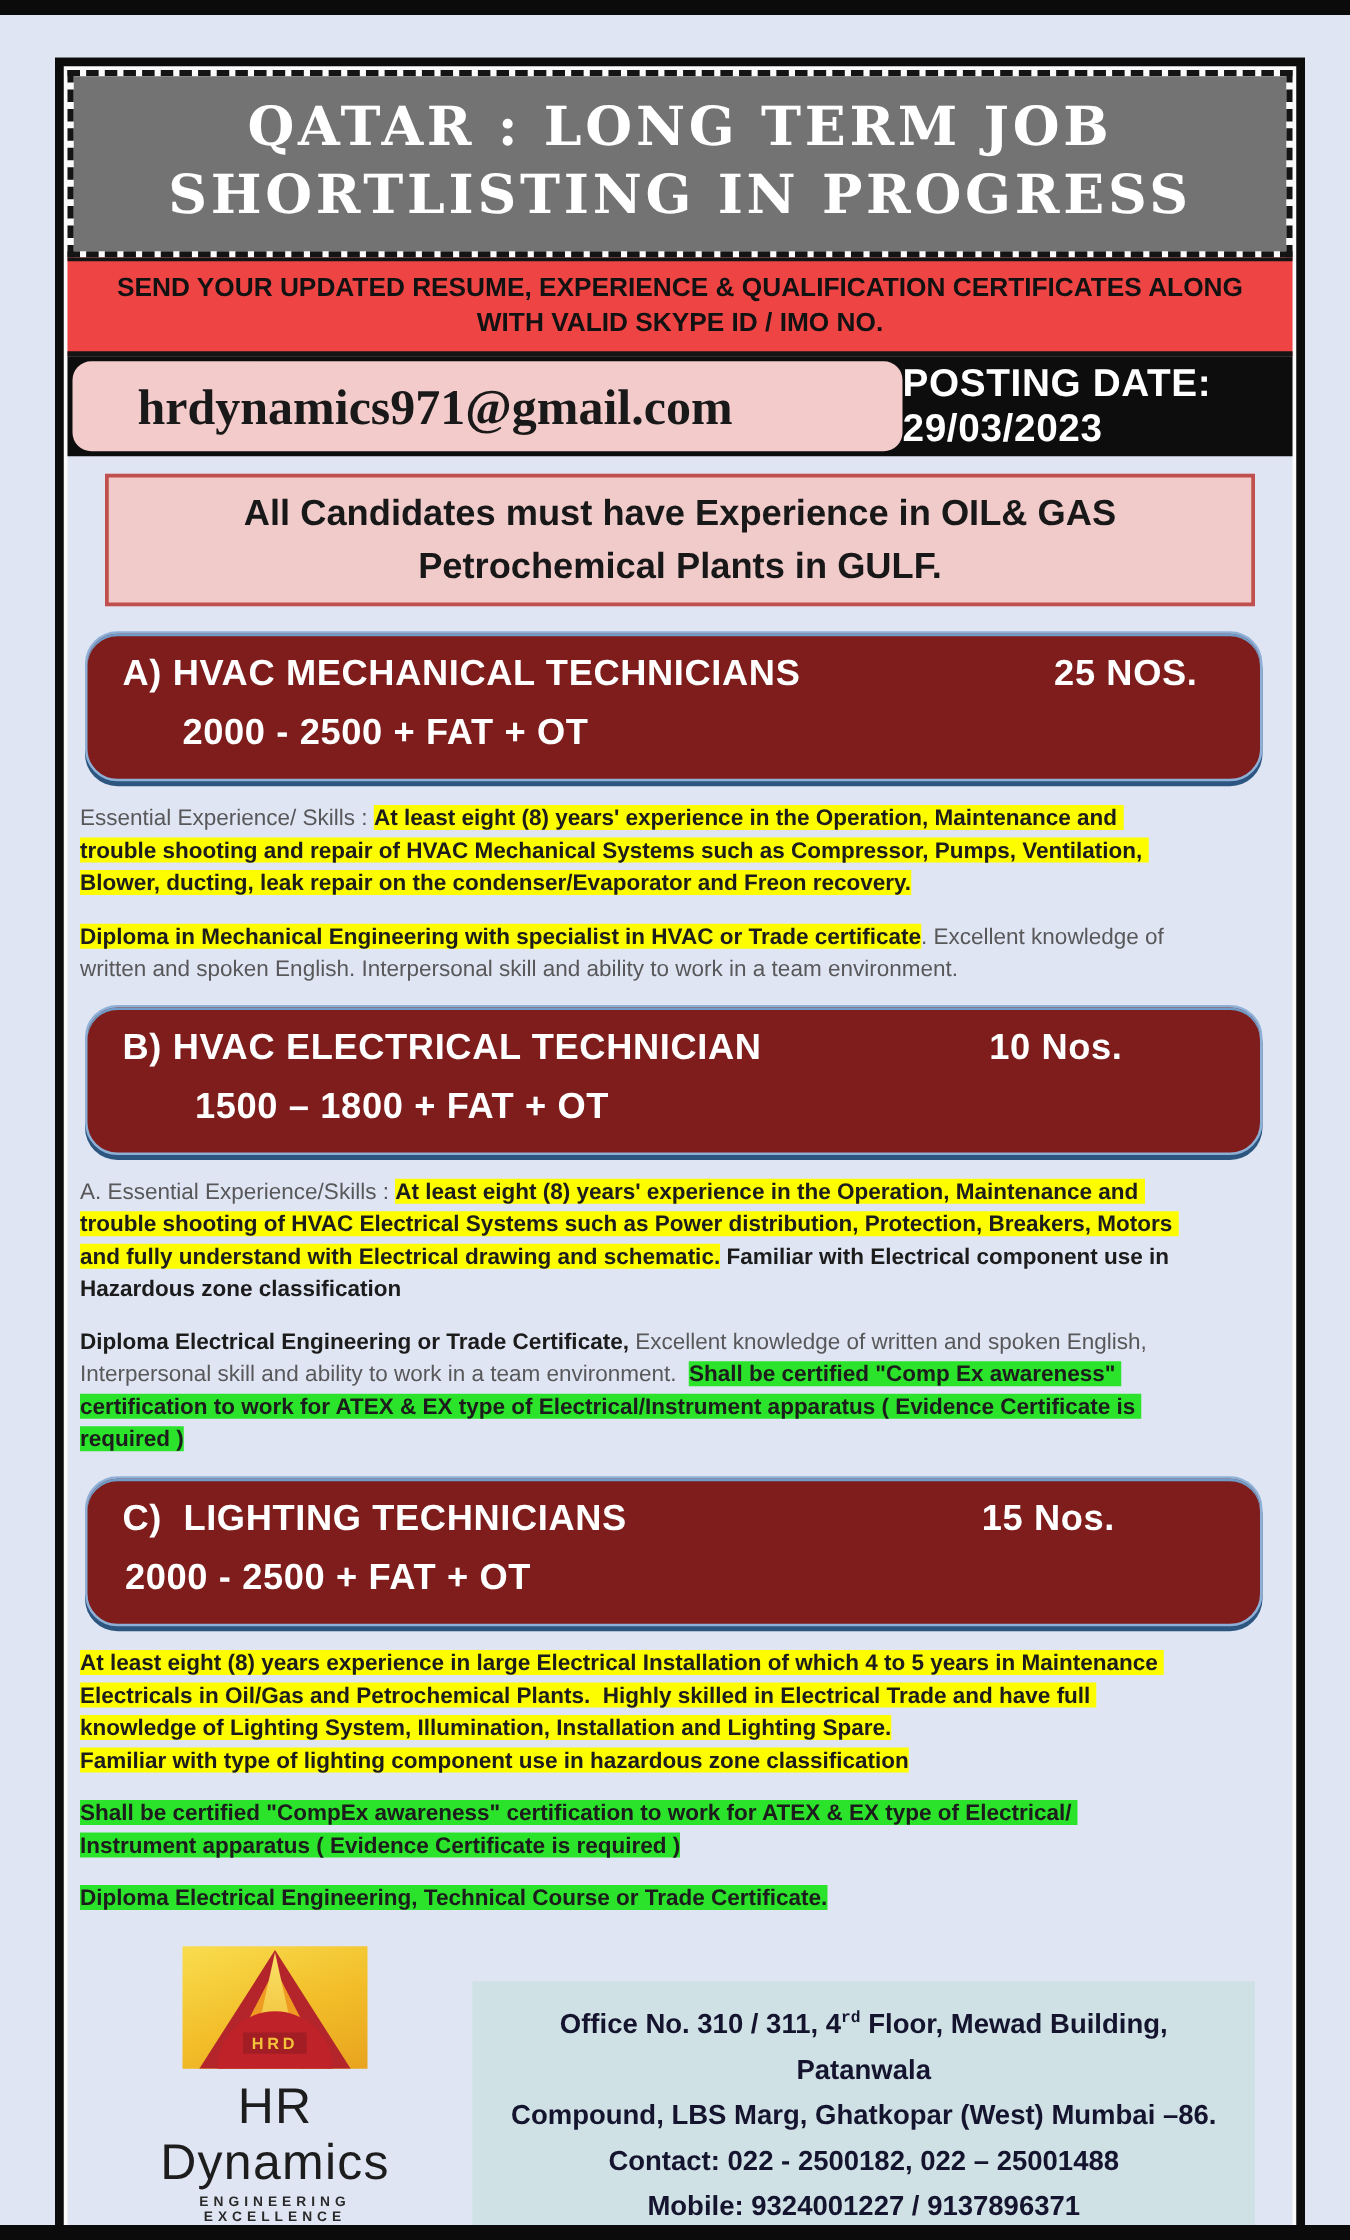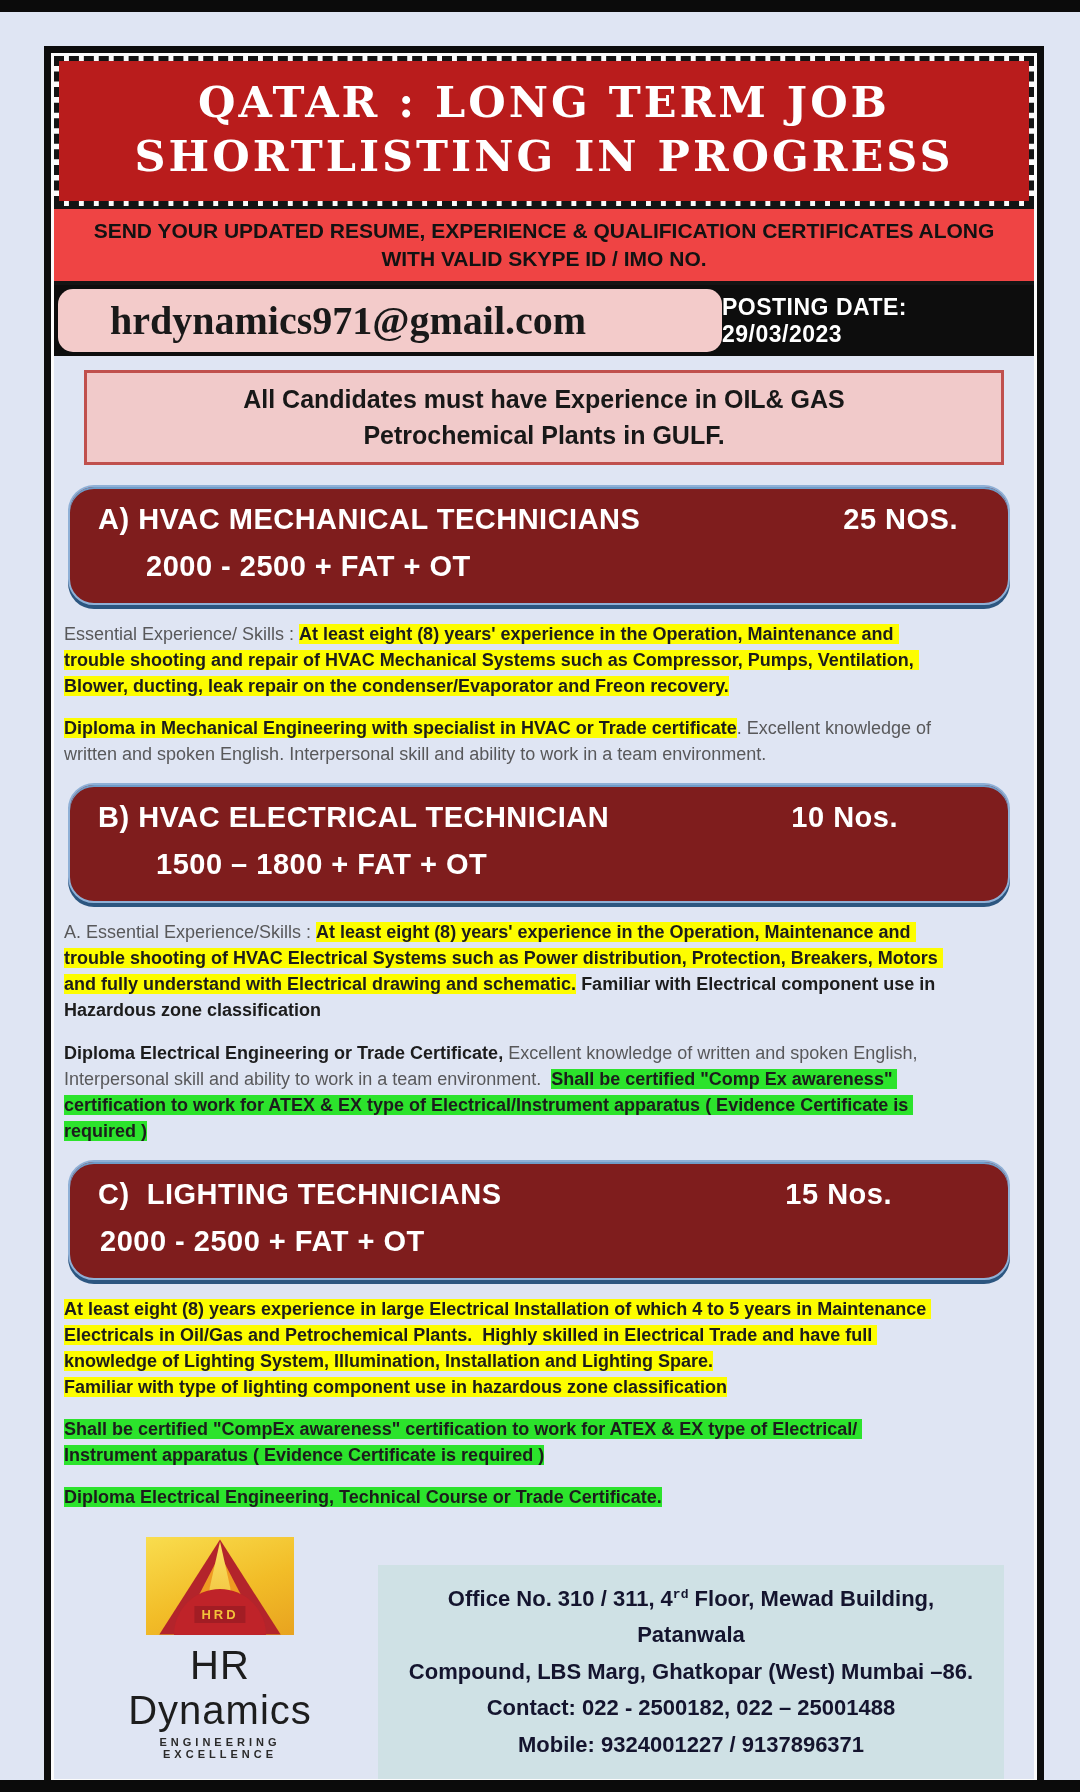--- a/index.html
+++ b/index.html
@@ -12,44 +12,44 @@
   .edge-bar.bottom{bottom:0;}
 
   .frame{
     position:absolute;left:44px;top:46px;width:1000px;box-sizing:border-box;
     border:7px solid #0c0c0c;background:#fbfbfb;padding:3px;
   }
   .frame-inner{background:#dfe5f3;}
 
   
   .banner-wrap{border:5px dashed #141414;background:#fbfbfb;}
-  .banner{background:#b91c1c;padding:14px 8px 18px;text-align:center;}
+  .banner{background:#737373;padding:14px 8px 18px;text-align:center;}
   .banner-line{
     font-family:"DejaVu Serif",serif;font-weight:bold;color:#ffffff;
     font-size:43px;line-height:1.26;letter-spacing:3px;
   }
 
   
   .instruction{
     background:#ef4444;border-top:3px solid #141414;border-bottom:4px solid #141414;
     text-align:center;padding:8px 14px;font-weight:bold;font-size:21px;
     line-height:1.33;color:#121212;
   }
 
   
   .contact-strip{background:#0d0d0d;display:flex;align-items:stretch;padding:4px;}
   .email-box{background:#f3cbca;flex:0 0 612px;display:flex;align-items:center;padding:8px 0 8px 52px;border-radius:15px;}
   .email-text{font-family:"Liberation Serif",serif;font-weight:bold;font-size:40px;color:#191919;}
   .date-box{flex:1;display:flex;align-items:center;justify-content:center;}
-  .date-text{color:#ffffff;font-weight:bold;font-size:23px;letter-spacing:.5px;}
+  .date-text{color:#ffffff;font-weight:bold;font-size:31px;letter-spacing:.5px;}
 
   
   .notice{
     margin:14px 30px 20px;background:#f1caca;border:3px solid #c0504d;
-    text-align:center;padding:8px 24px;font-weight:bold;font-size:25px;
+    text-align:center;padding:8px 24px;font-weight:bold;font-size:29px;
     line-height:1.45;color:#181818;
   }
 
   
   .job-box{
     margin:16px 24px 16px 14px;background:#7f1d1d;border:2px solid #8fb0d6;
     border-radius:26px;box-shadow:0 4px 0 #2c5680, inset 0 2px 0 #6f9cc8;
     padding:16px 32px 20px 28px;color:#ffffff;
   }
   .job-head{display:flex;justify-content:space-between;align-items:baseline;

